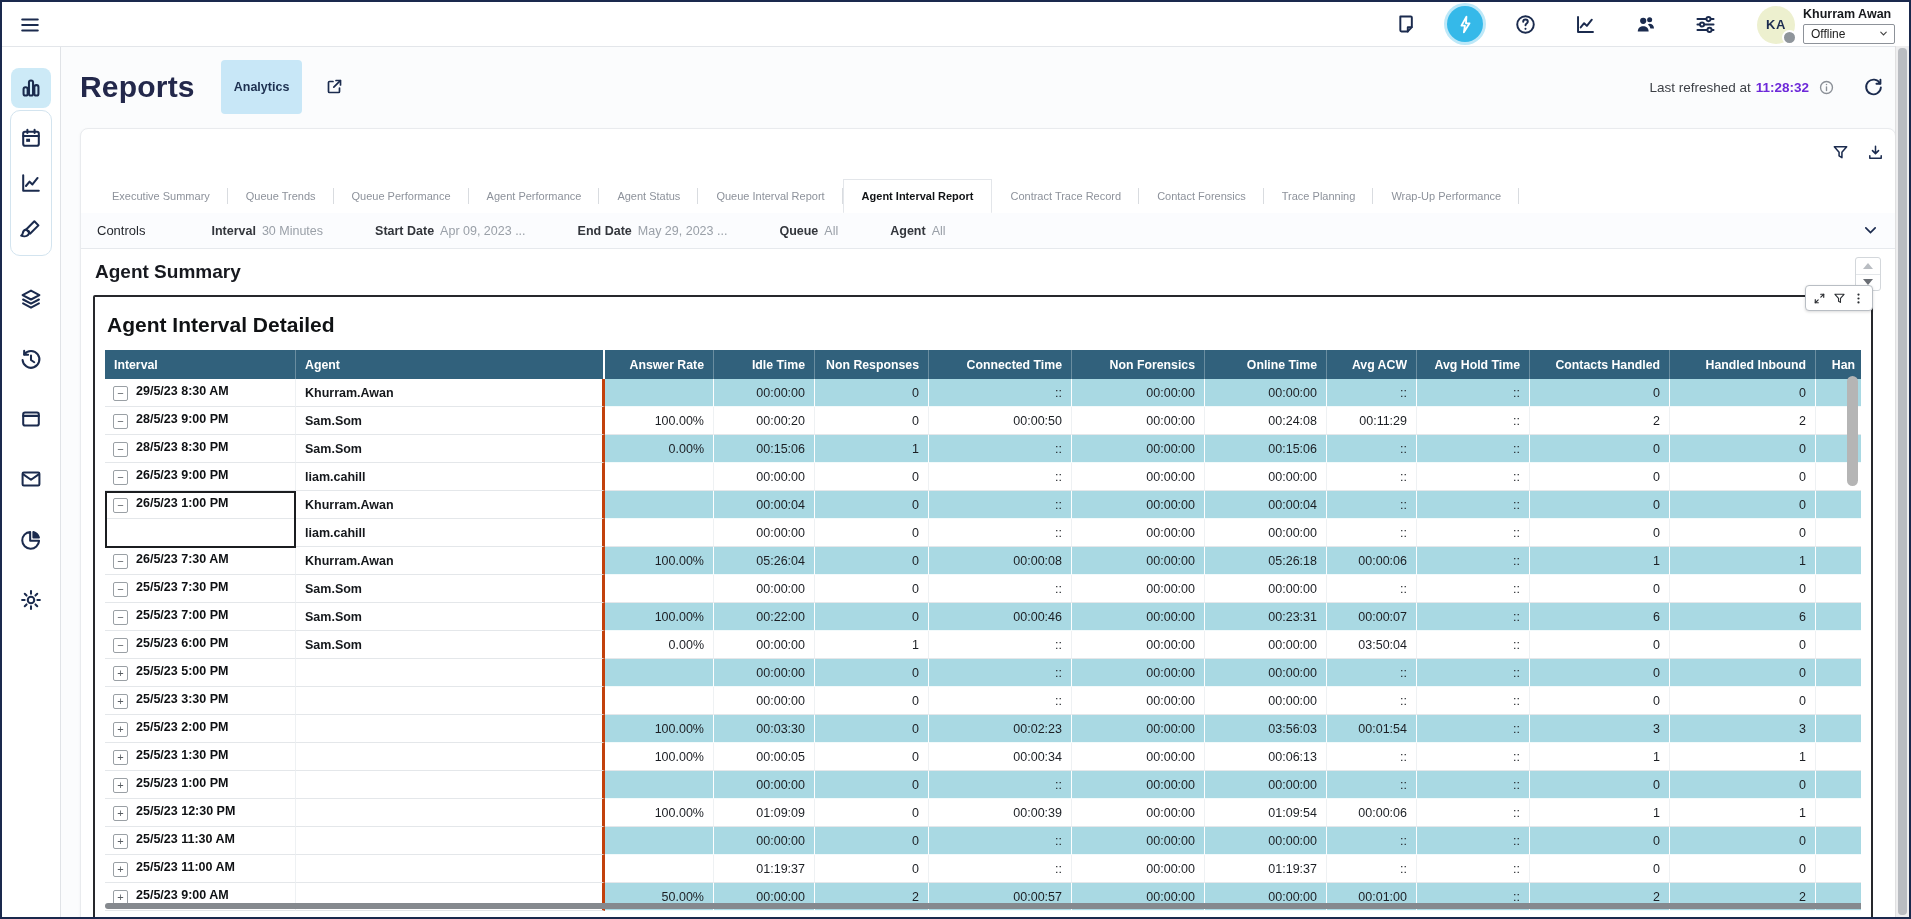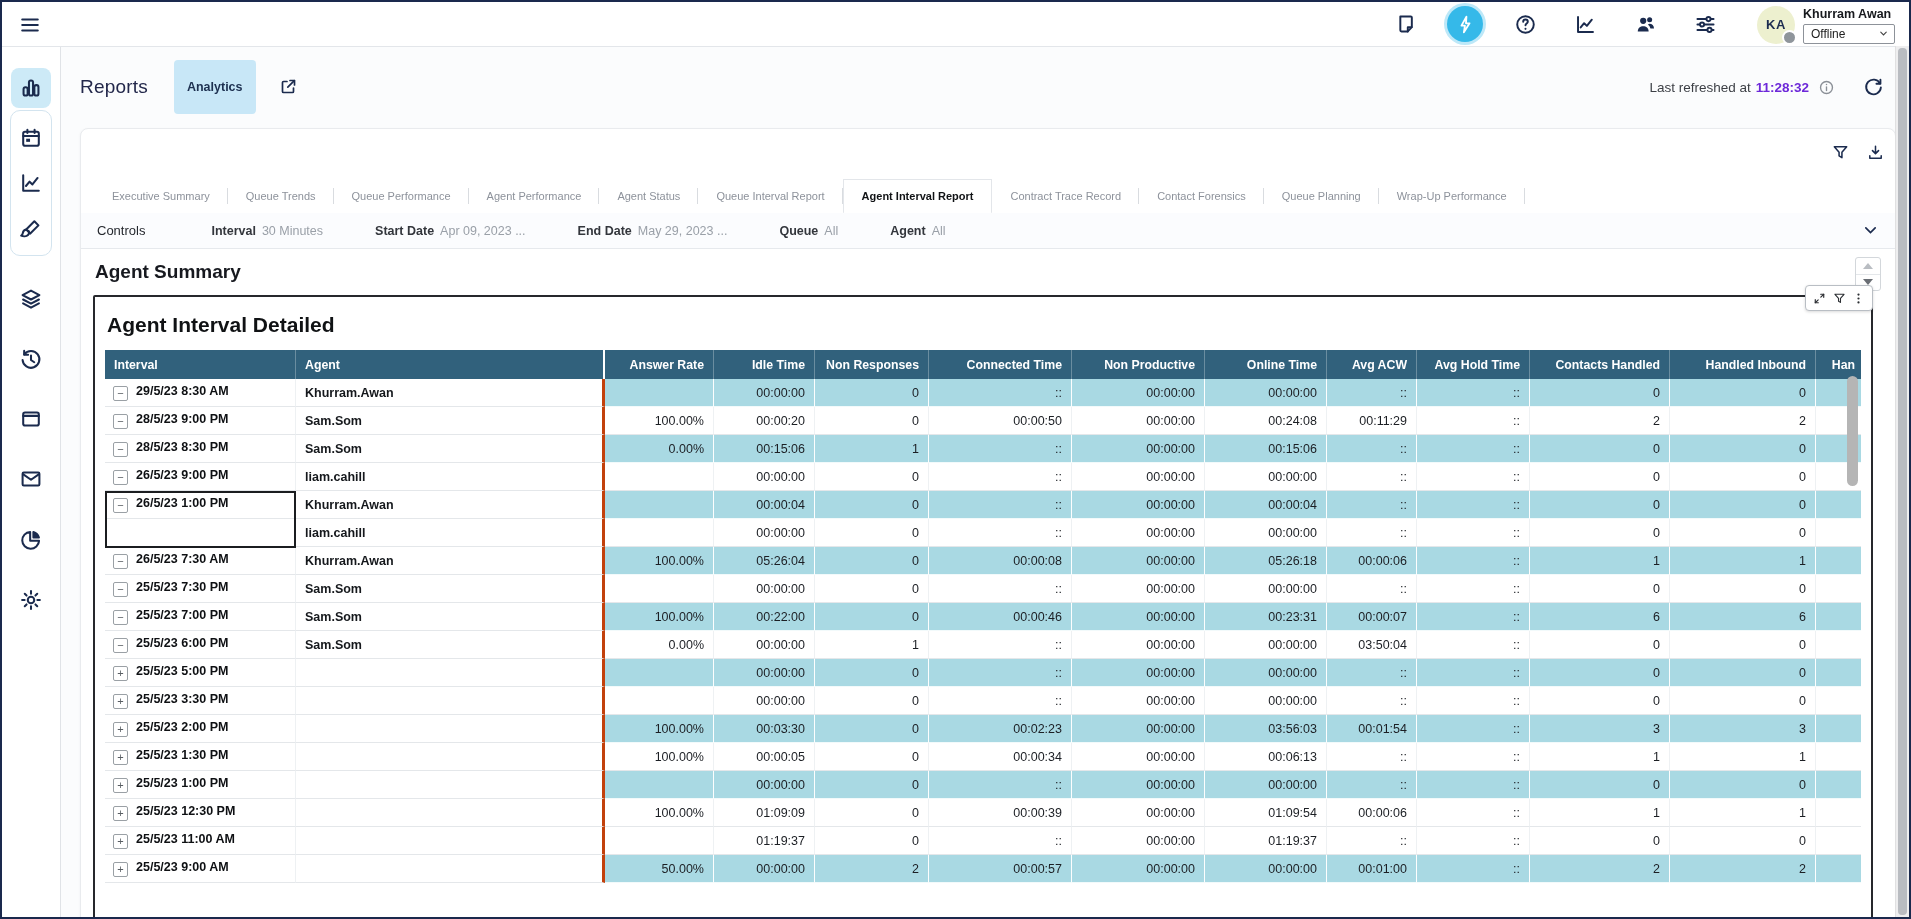--- a/index.html
+++ b/index.html
@@ -26,21 +26,21 @@
   .sidebar{position:absolute;left:0;top:44px;bottom:0;width:58px;background:#fff;border-right:1px solid #e0e3e7;z-index:20;}
   .side-item{position:absolute;left:9px;width:40px;height:40px;display:flex;align-items:center;justify-content:center;border-radius:8px;cursor:pointer;}
   .side-item svg{width:24px;height:24px;}
   .side-item.active{background:#cdeaf7;}
   .side-group{position:absolute;left:8px;width:42px;border:1px solid #d3e4ef;border-radius:10px;box-sizing:border-box;}
 
   
   .main{position:absolute;left:58px;top:44px;right:13px;bottom:0;background:#fbfcfd;overflow:hidden;}
   .page-head{position:absolute;top:18px;left:20px;right:8px;height:46px;display:flex;align-items:center;justify-content:space-between;}
   .ph-left{display:flex;align-items:center;}
-  .page-title{font-size:19px;font-weight:400;color:#23284b;margin:0;letter-spacing:.2px;}
+  .page-title{font-size:30px;font-weight:700;color:#23284b;margin:0;letter-spacing:.2px;}
   .badge{margin-left:26px;background:#c8e7f7;color:#1d3050;font-size:12.5px;font-weight:600;padding:20px 13px;border-radius:4px;}
   .ext-link{margin-left:22px;cursor:pointer;}
   .ext-link svg{width:20px;height:20px;}
   .ph-right{display:flex;align-items:center;font-size:13.5px;color:#3c3f45;}
   .ph-right b{margin-left:5px;color:#6d28d9;}
   .info-icn{margin-left:9px;cursor:pointer;}
   .info-icn svg{width:17px;height:17px;}
   .refresh-icn{margin-left:28px;margin-right:4px;cursor:pointer;}
   .refresh-icn svg{width:21px;height:21px;}
 
@@ -322,21 +322,21 @@
       <nav class="tabs" id="tabs">
           <button class="tab">Executive Summary</button>
           <button class="tab">Queue Trends</button>
           <button class="tab">Queue Performance</button>
           <button class="tab">Agent Performance</button>
           <button class="tab">Agent Status</button>
           <button class="tab">Queue Interval Report</button>
           <button class="tab active">Agent Interval Report</button>
           <button class="tab">Contract Trace Record</button>
           <button class="tab">Contact Forensics</button>
-          <button class="tab">Queue Planning</button>
+          <button class="tab">Trace Planning</button>
           <button class="tab">Wrap-Up Performance</button>
         </nav>
 
       <div class="controls">
         <span class="controls-label">Controls</span>
         <span class="filters" id="filters">
             <span class="filter"><span class="f-label">Interval</span><span class="f-value">30 Minutes</span></span>
             <span class="filter"><span class="f-label">Start Date</span><span class="f-value">Apr 09, 2023 ...</span></span>
             <span class="filter"><span class="f-label">End Date</span><span class="f-value">May 29, 2023 ...</span></span>
             <span class="filter"><span class="f-label">Queue</span><span class="f-value">All</span></span>
@@ -401,21 +401,21 @@
                 <col style="width: 49px;">
               </colgroup>
               <thead>
                 <tr>
                   <th class="c-interval">Interval</th>
                   <th class="c-agent">Agent</th>
                   <th class="c-num">Answer Rate</th>
                   <th class="c-num">Idle Time</th>
                   <th class="c-num">Non Responses</th>
                   <th class="c-num">Connected Time</th>
-                  <th class="c-num">Non Productive</th>
+                  <th class="c-num">Non Forensics</th>
                   <th class="c-num">Online Time</th>
                   <th class="c-num">Avg ACW</th>
                   <th class="c-num">Avg Hold Time</th>
                   <th class="c-num">Contacts Handled</th>
                   <th class="c-num">Handled Inbound</th>
                   <th class="c-num">Han</th>
                 </tr>
               </thead>
               <tbody>
                 <tr class="shade">
@@ -649,20 +649,35 @@
                   <td class="data num">100.00%</td>
                   <td class="data num">01:09:09</td>
                   <td class="data num">0</td>
                   <td class="data num">00:00:39</td>
                   <td class="data num">00:00:00</td>
                   <td class="data num">01:09:54</td>
                   <td class="data num">00:00:06</td>
                   <td class="data num">::</td>
                   <td class="data num">1</td>
                   <td class="data num">1</td>
+                  <td class="data num"></td>
+                </tr>
+                <tr class="shade">
+                  <td class="c-interval"><span class="expander">+</span>25/5/23 11:30 AM</td>
+                  <td class="c-agent"></td>
+                  <td class="data num"></td>
+                  <td class="data num">00:00:00</td>
+                  <td class="data num">0</td>
+                  <td class="data num">::</td>
+                  <td class="data num">00:00:00</td>
+                  <td class="data num">00:00:00</td>
+                  <td class="data num">::</td>
+                  <td class="data num">::</td>
+                  <td class="data num">0</td>
+                  <td class="data num">0</td>
                   <td class="data num"></td>
                 </tr>
                 <tr class="">
                   <td class="c-interval"><span class="expander">+</span>25/5/23 11:00 AM</td>
                   <td class="c-agent"></td>
                   <td class="data num"></td>
                   <td class="data num">01:19:37</td>
                   <td class="data num">0</td>
                   <td class="data num">::</td>
                   <td class="data num">00:00:00</td>

